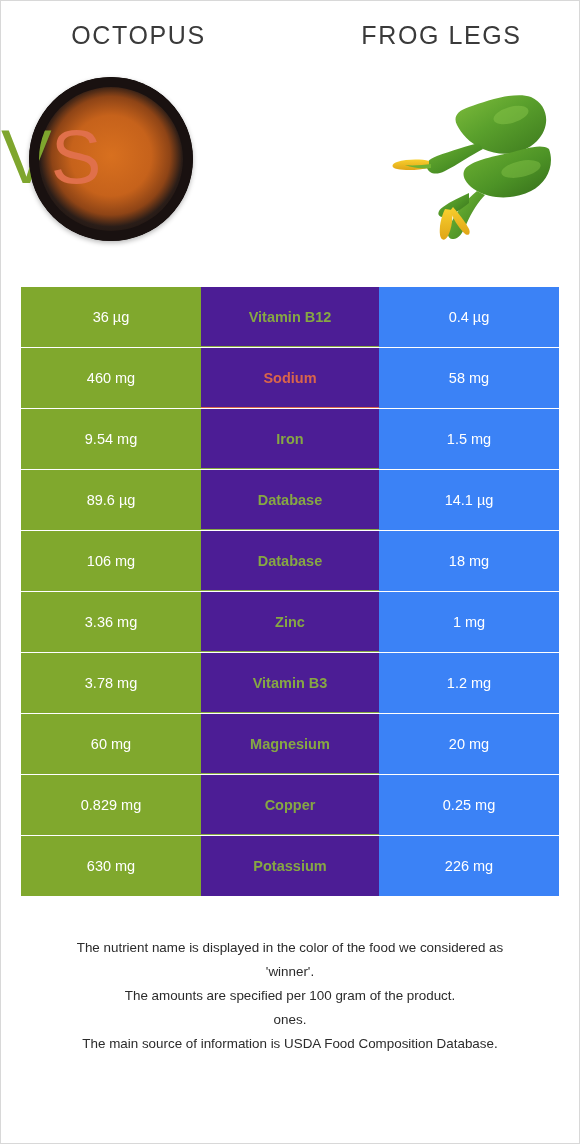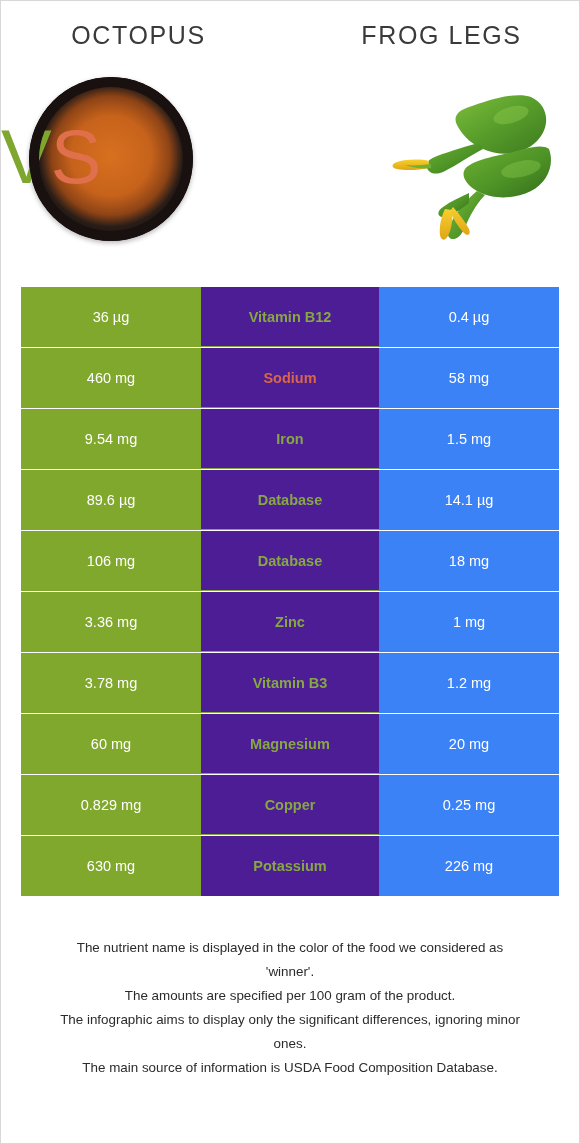--- a/index.html
+++ b/index.html
@@ -280,18 +280,17 @@
         <div class="cell left">630 mg</div>
         <div class="cell mid">Potassium</div>
         <div class="cell right">226 mg</div>
       </div>
     </div>
 
   <div class="footer">
     <p>The nutrient name is displayed in the color of the food we considered as</p>
     <p>'winner'.</p>
     <p>The amounts are specified per 100 gram of the product.</p>
-    <p>The infographic aims to display only the significant differences, ignoring minor</p>
     <p>ones.</p>
     <p>The main source of information is USDA Food Composition Database.</p>
   </div>
 
 </div>
 
 </body></html>

